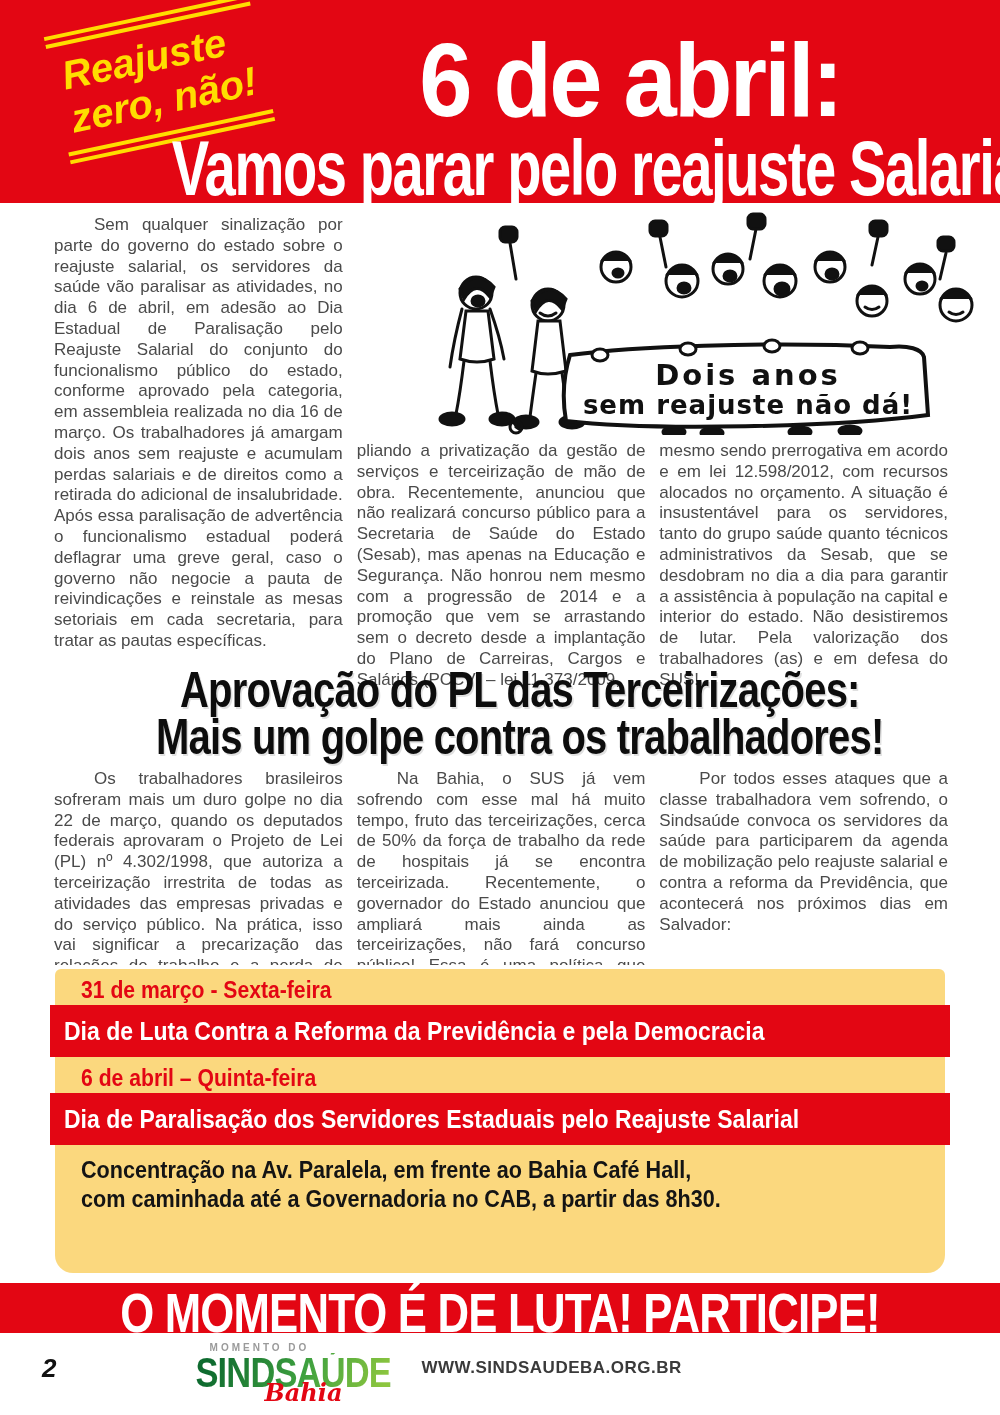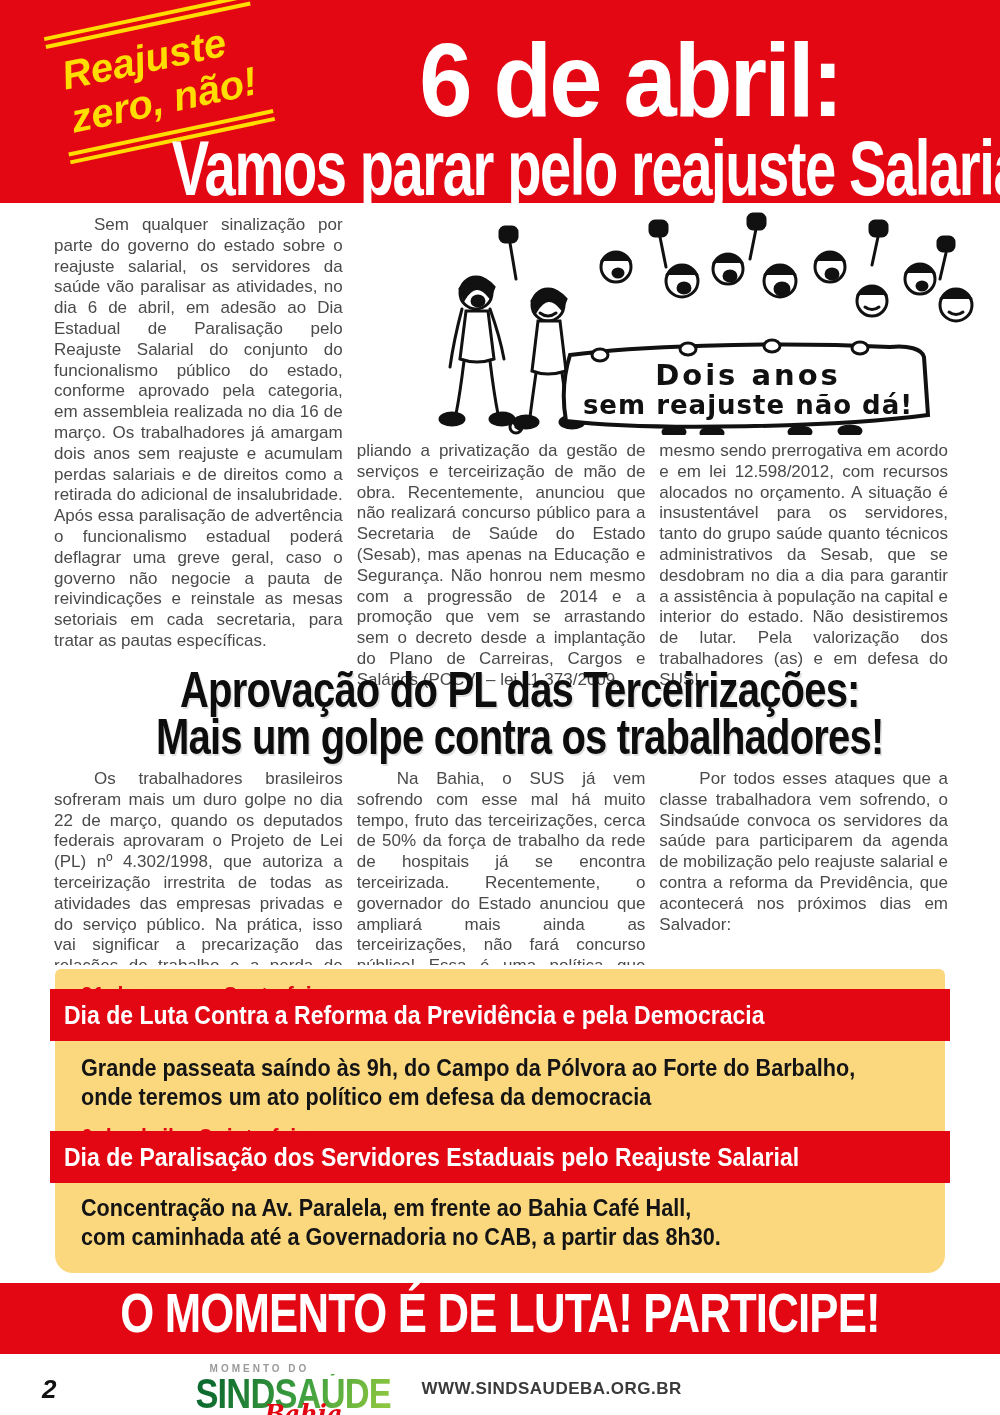--- a/index.html
+++ b/index.html
@@ -32,34 +32,34 @@
   .sec2-title { height:100px; text-align:center; padding-top:4px;padding-left:40px; }
   .sec2-line { display:block; }
   .sec2-line > span { display:inline-block; color:#0d0d0d; font-weight:900; font-size:50px; line-height:47px;
             letter-spacing:-1px; transform:scaleX(0.8); transform-origin:center; white-space:nowrap;
             text-shadow:2px 2px 0 rgba(0,0,0,0.12); }
   .sec2-cols { height:202px; padding:6px 52px 0 54px; display:flex; gap:14px; overflow:hidden; }
 
   
   .schedule { position:relative; height:304px; margin:4px 55px 0 55px; background:#fbd87e;
               border-radius:6px 6px 18px 18px; overflow:visible; }
-  .row-date { height:20px; padding:16px 0 0 26px;text-decoration:underline; }
+  .row-date { height:36px; padding:10px 0 0 26px;text-decoration:underline; }
   .row-date > span { display:inline-block; color:#e30613; font-weight:bold; font-size:23px; line-height:23px;
               transform:scaleX(0.92); transform-origin:left center; white-space:nowrap; }
   .row-red { height:52px; margin:0 -5px; background:#e30613; display:flex; align-items:center; padding-left:14px; }
   .row-red > span { display:inline-block; color:#fff; font-weight:bold; font-size:25px; line-height:25px;
               transform:scaleX(0.92); transform-origin:left center; white-space:nowrap; }
   .row-details { padding:12px 0 0 26px; }
   .row-details.first { height:70px; }
   .row-details.last { height:58px; padding-top:10px; }
   .row-details div { color:#141414; font-weight:bold; font-size:24px; line-height:29px; }
   .row-details div > span { display:inline-block; transform:scaleX(0.9); transform-origin:left center; white-space:nowrap; }
 
   
-  .cta-bar { height:71px; margin-top:10px; background:#e30613; text-align:center; }
+  .cta-bar { height:50px; margin-top:10px; background:#e30613; text-align:center; }
   .cta-bar > span { display:inline-block; color:#fff; font-weight:900; font-size:56px; line-height:60px;
             letter-spacing:-1px; transform:scaleX(0.78); transform-origin:center; white-space:nowrap; }
   .footer-info { height:70px; display:flex; align-items:center; padding-left:42px; }
   .page-num { color:#111; font-weight:bold; font-style:italic; font-size:26px; }
   .logo { margin-left:118px; width:170px; text-align:center; position:relative; }
   .logo-top { color:#9a9a9a; font-size:10px; font-weight:bold; letter-spacing:3px; line-height:10px; }
   .logo-main { display:inline-block; font-weight:900; font-size:42px; line-height:40px; letter-spacing:-1px;
                transform:scaleX(0.82); transform-origin:center;
                background:linear-gradient(120deg,#0e6b2f 10%,#3fa13f 55%,#8dc63f 95%);
                -webkit-background-clip:text; background-clip:text; color:transparent; }
@@ -205,24 +205,20 @@
     </div>
   </section>
 
   <section class="schedule">
     <div class="row-date">
       <span>31 de março - Sexta-feira</span>
     </div>
     <div class="row-red">
       <span>Dia de Luta Contra a Reforma da Previdência e pela Democracia</span>
     </div>
-    <div class="row-details first">
-      <div><span>Grande passeata saíndo às 9h, do Campo da Pólvora ao Forte do Barbalho,</span></div>
-      <div><span>onde teremos um ato político em defesa da democracia</span></div>
-    </div>
     <div class="row-date">
       <span>6 de abril – Quinta-feira</span>
     </div>
     <div class="row-red">
       <span>Dia de Paralisação dos Servidores Estaduais pelo Reajuste Salarial</span>
     </div>
     <div class="row-details last">
       <div><span>Concentração na Av. Paralela, em frente ao Bahia Café Hall,</span></div>
       <div><span>com caminhada até a Governadoria no CAB, a partir das 8h30.</span></div>
     </div>

